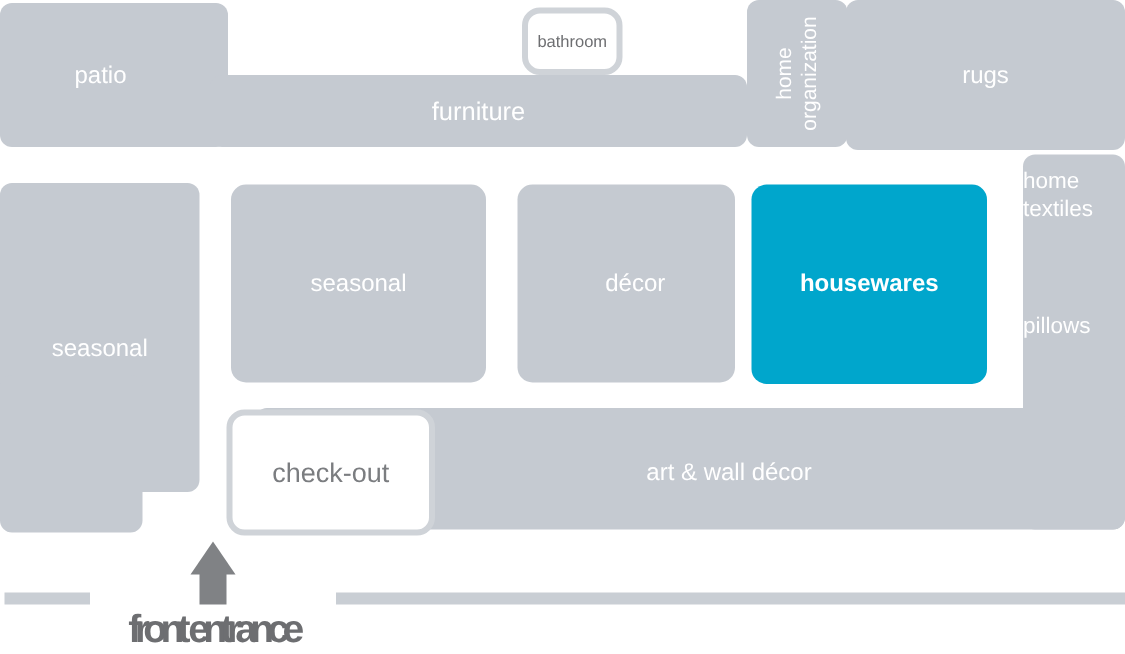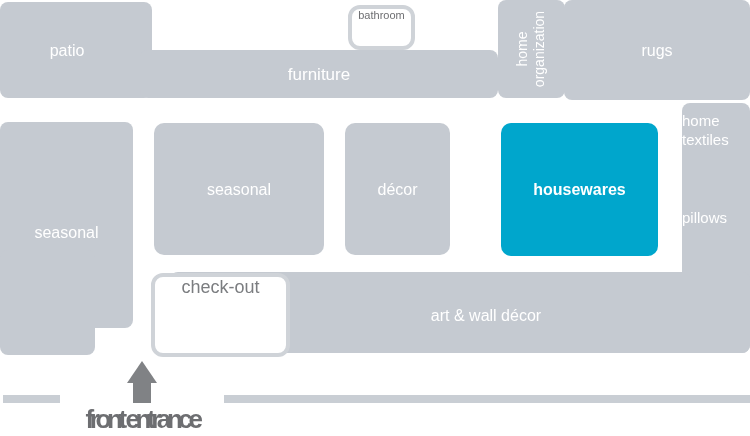--- a/index.html
+++ b/index.html
@@ -22,21 +22,21 @@
   .block{
     position:absolute;background:var(--block);border-radius:8px;
     display:flex;align-items:center;justify-content:center;
     color:var(--label-text);font-size:16px;line-height:19px;text-align:center;
   }
   .shape{position:absolute;background:var(--block);border-radius:8px;}
   .r10{border-radius:10px;}
   .white-box{
     position:absolute;background:#ffffff;border:4px solid var(--box-border);
     border-radius:12px;box-sizing:border-box;
-    display:flex;justify-content:center;
+    display:flex;align-items:center;justify-content:center;
     color:var(--dark-text);z-index:3;
   }
   .multiline{white-space:pre-line;}
   .abs-label{position:absolute;color:var(--label-text);text-align:center;}
   .vert-label{
     transform:rotate(-90deg);white-space:pre-line;text-align:center;
     font-size:14px;line-height:17px;color:var(--label-text);
   }
   .strip-label{
     position:absolute;left:0;width:100%;text-align:left;
@@ -96,21 +96,21 @@
   <div>
     <div class="shape" style="left:0;top:122px;width:133px;height:206px;"></div>
     <div class="shape" style="left:0;top:250px;width:95px;height:105px;"></div>
     <span class="abs-label" style="left:0;top:224px;width:133px;font-size:16px;">seasonal</span>
   </div>
 
   <div class="block r10" style="left:154px;top:123px;width:170px;height:132px;">
     <span>seasonal</span>
   </div>
 
-  <div class="block r10" style="left:345px;top:123px;width:105px;height:132px;">
+  <div class="block r10" style="left:345px;top:123px;width:133px;height:132px;padding-left:12px;">
     <span>décor</span>
   </div>
 
   <div class="block r10" style="left:501px;top:123px;width:157px;height:133px;background:var(--highlight);font-weight:bold;">
     <span>housewares</span>
   </div>
 
   <div class="shape" style="left:170px;top:272px;width:580px;height:81px;"></div>
   <span class="abs-label" style="left:290px;top:307px;width:392px;font-size:16px;">art &amp; wall décor</span>
 

